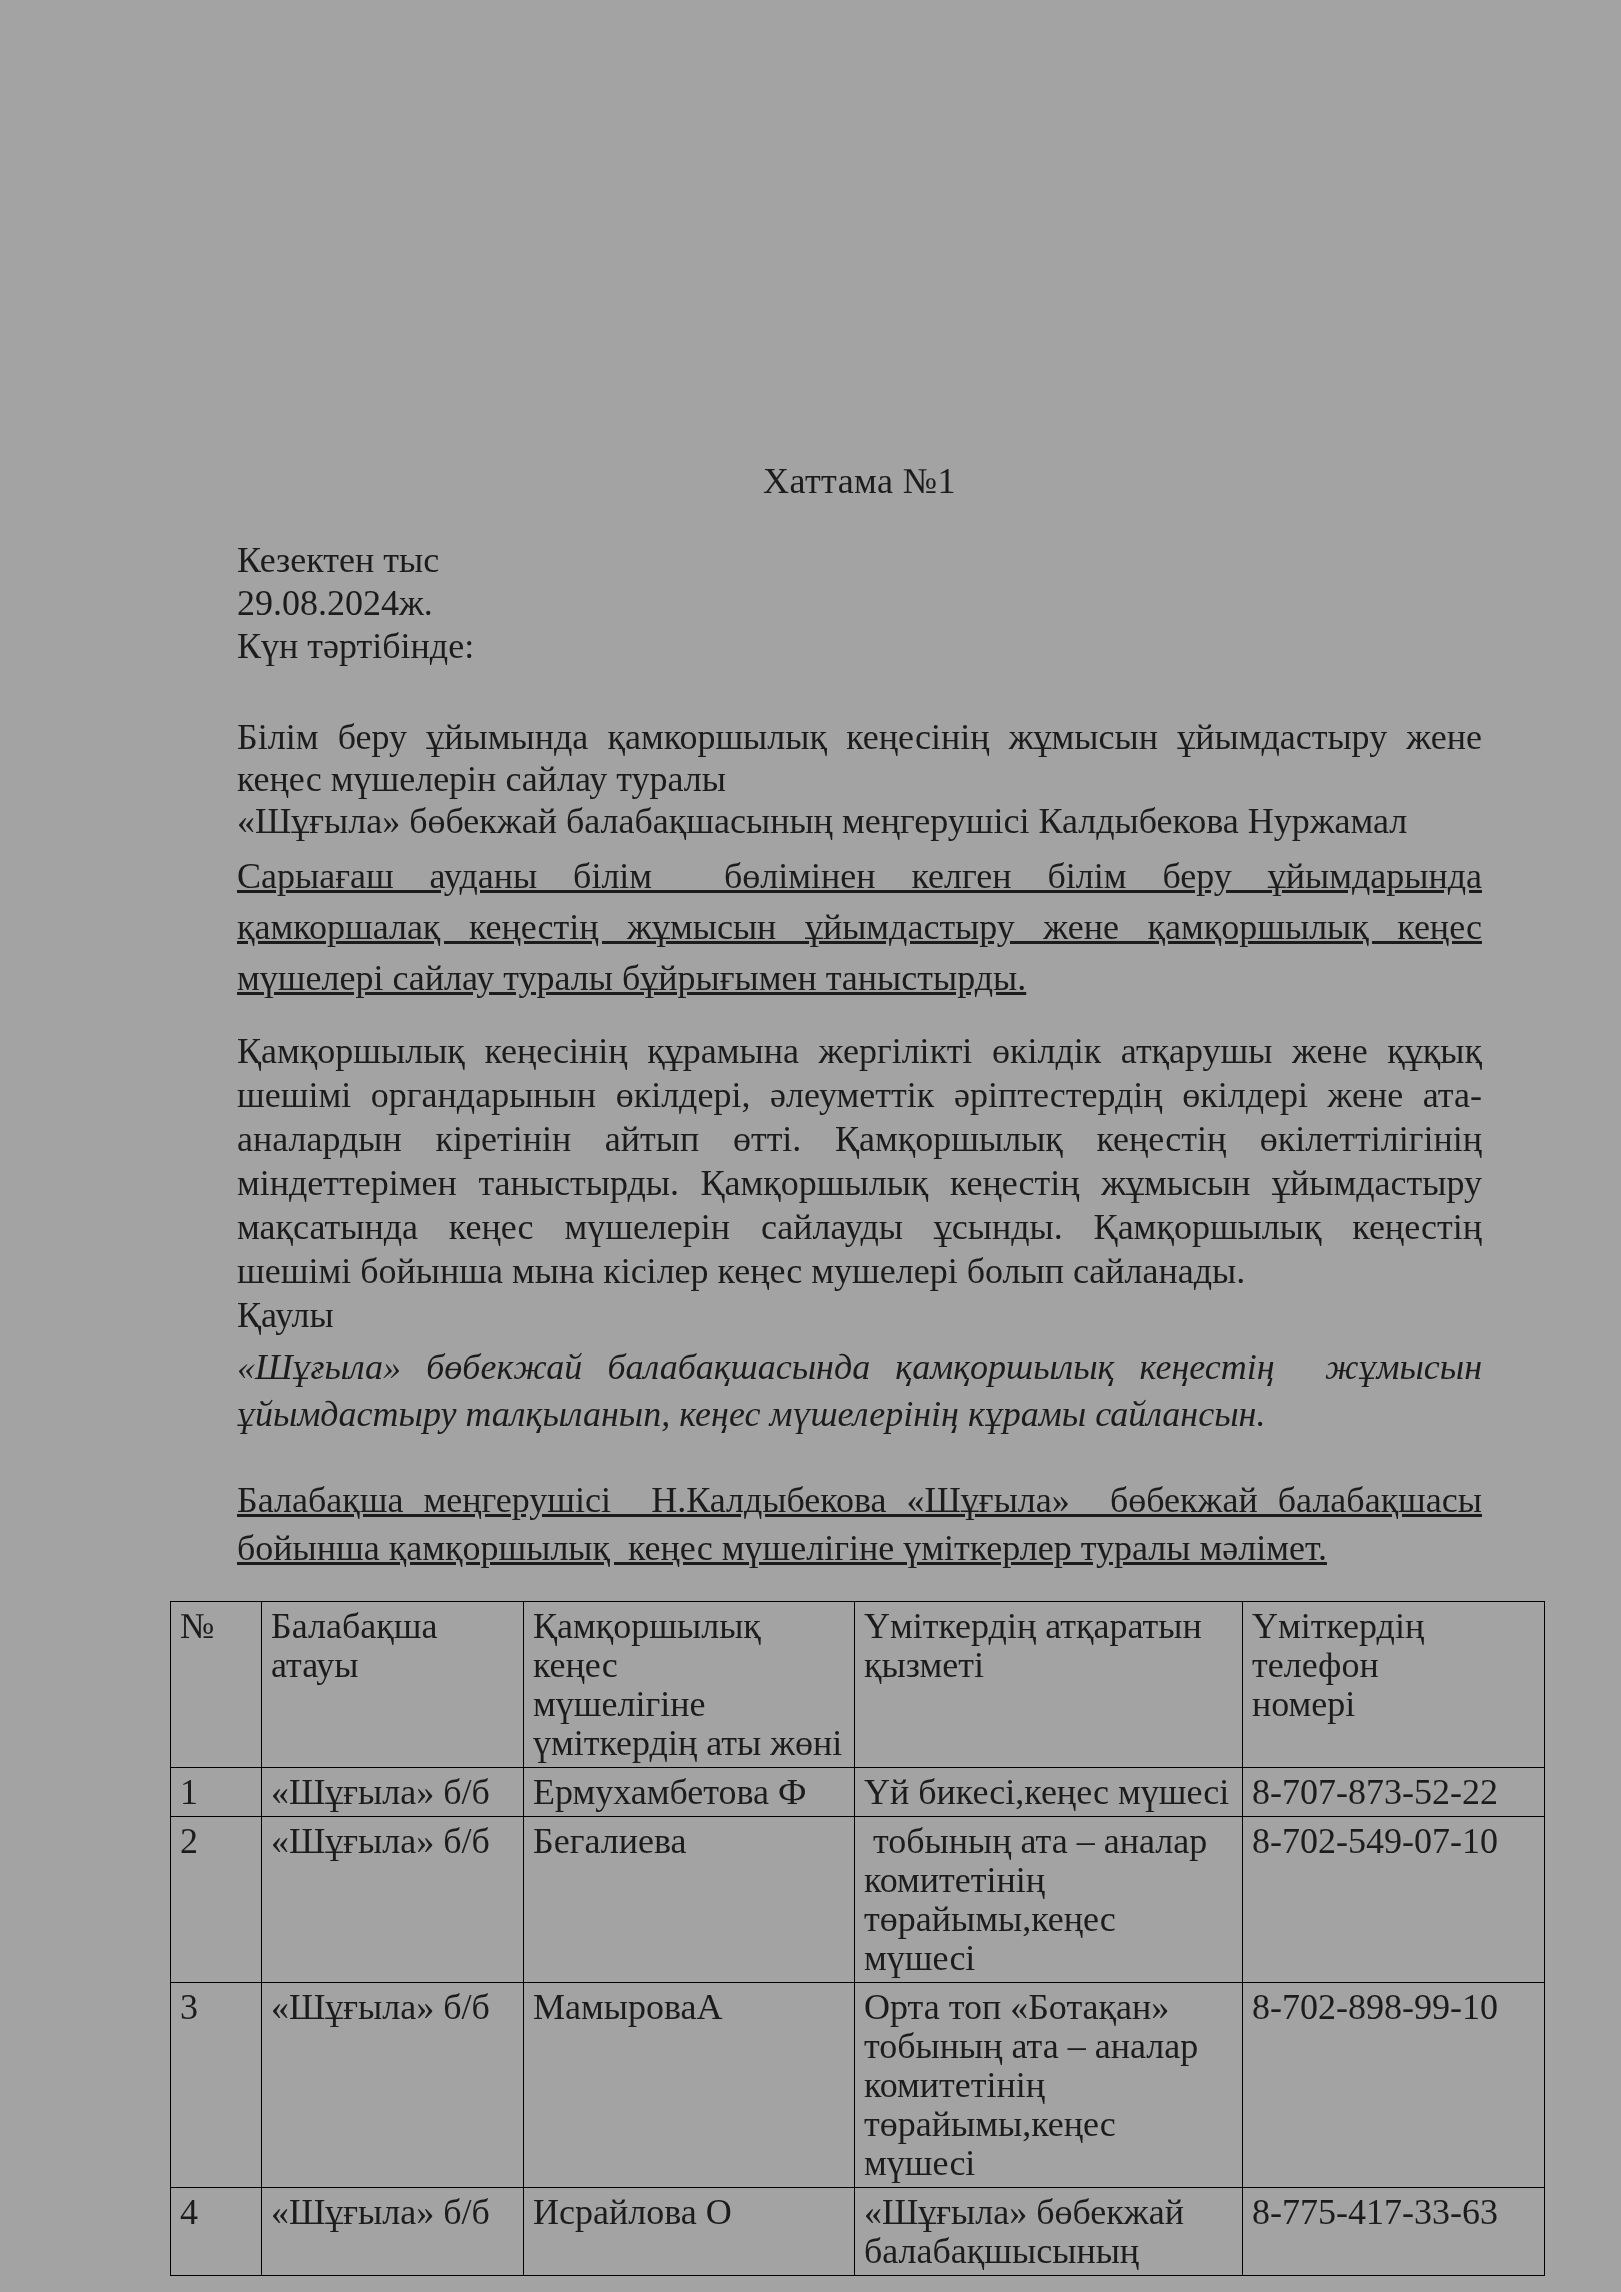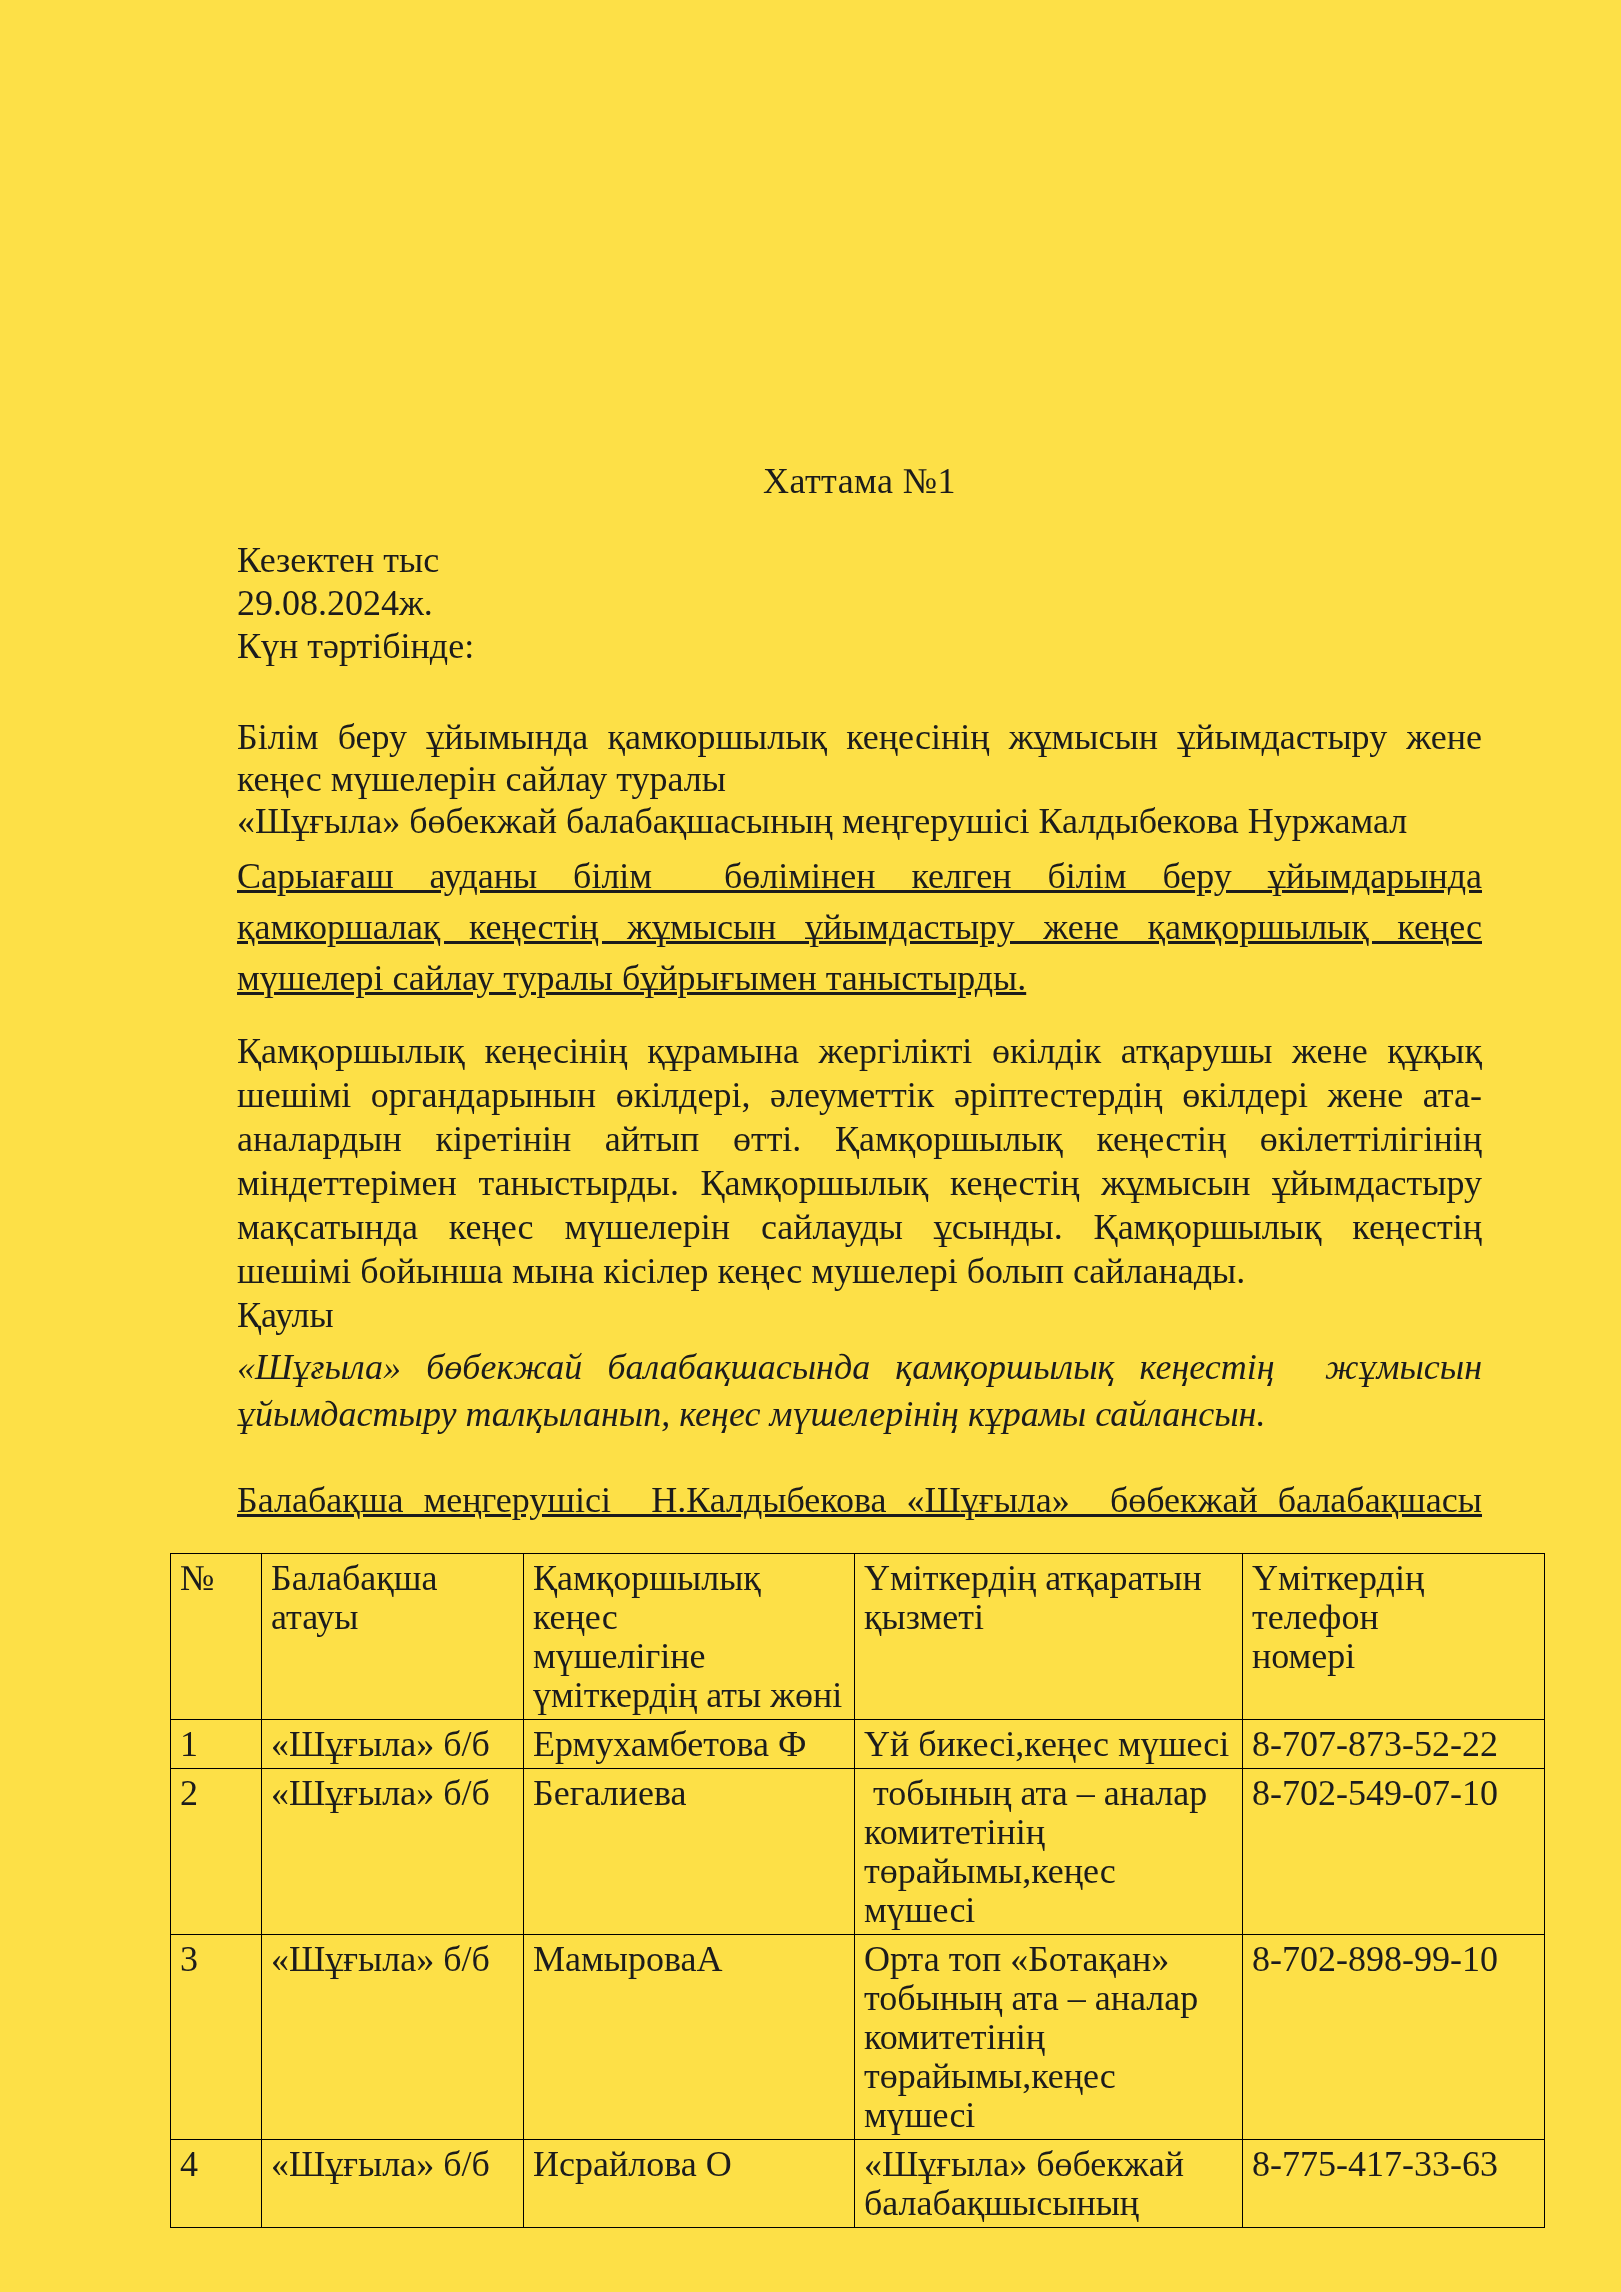--- a/index.html
+++ b/index.html
@@ -1,21 +1,21 @@
 <!DOCTYPE html>
 <html style="font-size:14.3px"><head>
 <meta charset="utf-8">
 <style>
   html, body { margin: 0; padding: 0; background: #e8e8e8; }
   .page {
     position: relative;
     width: 1621px;
     height: 2293px;
     margin: 0 auto;
-    background: #fde047;
+    background: #a3a3a3;
     color: #1c1c1c;
     font-family: "Liberation Serif", "DejaVu Serif", serif;
     font-size: 36px;
     overflow: hidden;
   }
   .doc {
     box-sizing: content-box;
     padding: 459px 139px 0 237px;
     width: 1245px;
   }
@@ -92,20 +92,21 @@
       <div class="line">Қаулы</div>
     </div>
 
     <div class="para p4">
       <div class="line stretch">«Шұғыла» бөбекжай балабақшасында қамқоршылық кеңестің  жұмысын</div>
       <div class="line">ұйымдастыру талқыланып, кеңес мүшелерінің кұрамы сайлансын.</div>
     </div>
 
     <div class="para p5">
       <div class="line stretch">Балабақша меңгерушісі  Н.Калдыбекова «Шұғыла»  бөбекжай балабақшасы</div>
+      <div class="line">бойынша қамқоршылық  кеңес мүшелігіне үміткерлер туралы мәлімет.</div>
     </div>
 
     <table class="candidates">
       <colgroup>
         <col class="c-num">
           <col class="c-kg">
           <col class="c-cand">
           <col class="c-pos">
           <col class="c-phone">
       </colgroup>

